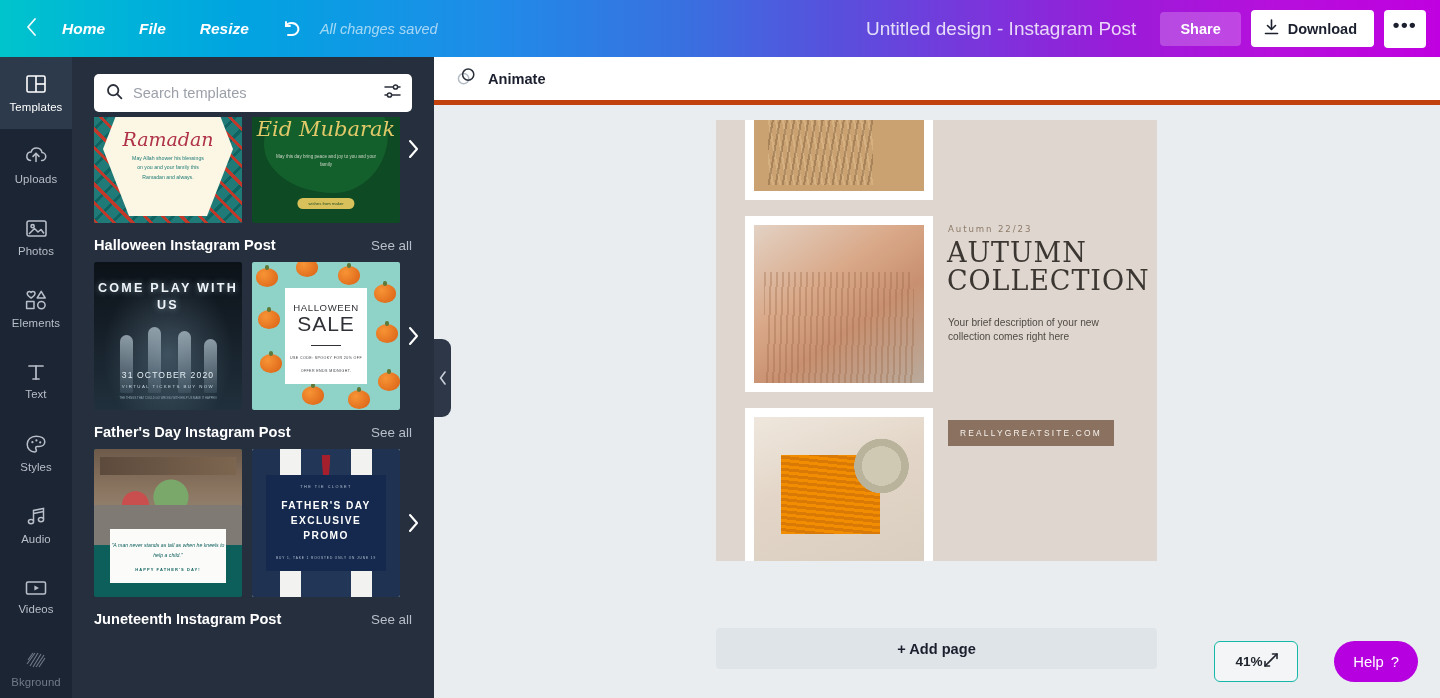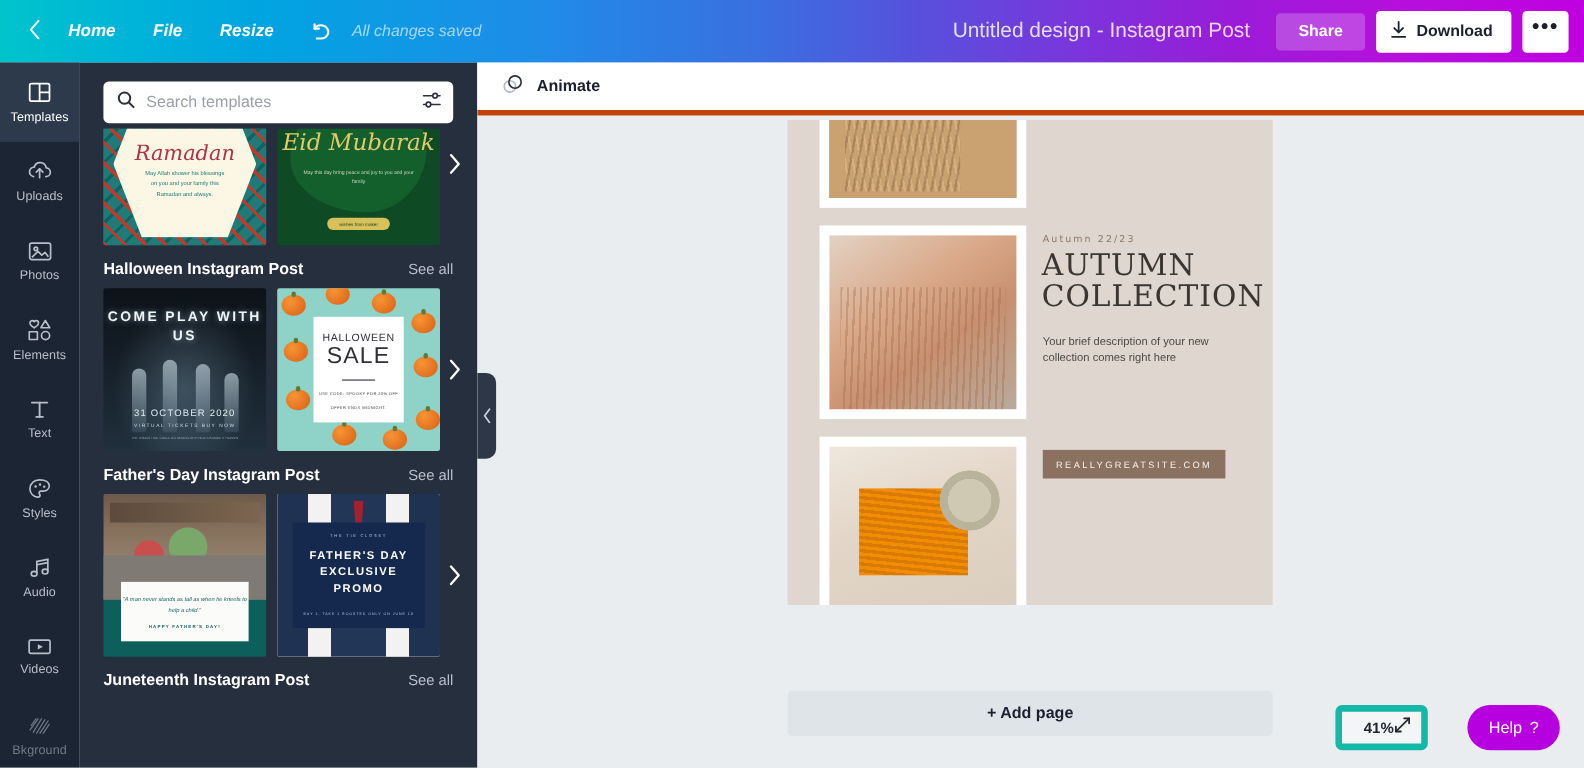--- a/index.html
+++ b/index.html
@@ -196,21 +196,21 @@
   }
   .animate-btn { display: flex; align-items: center; gap: 11px; cursor: pointer; padding: 5px 6px; border-radius: 4px; }
   .animate-label { font-size: 14.6px; font-weight: bold; color: #1b1f2e; }
 
   .page-actions {
     position: absolute; top: 76px; left: 622px; display: flex; gap: 14px; align-items: center;
   }
   .pa-btn { width: 24px; height: 24px; display:flex; align-items:center; justify-content:center; cursor:pointer; color: #52606d; }
 
   .design-page {
-    position: absolute; left: 282px; top: 52px; width: 441px; height: 441px;
+    position: absolute; left: 282px; top: 63px; width: 441px; height: 441px;
     background: #ded6cf; overflow: hidden;
   }
   .dp-col-left { position: absolute; left: 29px; top: -96px; width: 188px; }
   .dp-frame { background: #fff; padding: 9px; margin-bottom: 16px; }
   .dp-img { width: 100%; height: 158px; display: block; }
   .img-macrame1 { background:
       linear-gradient(180deg,#b08a5c 0 9%, #c79f6e 9% 14%, #8a6a46 14% 20%, #caa170 20% 100%),
       #b08a5c;
     position: relative; }
   .img-macrame1::after { content:""; position:absolute; left: 8%; top: 18%; width: 62%; height: 78%;
@@ -232,22 +232,22 @@
   .dp-badge { position: absolute; left: 0; top: 300px; background: #8b7260; color: #f6f1ec; font-size: 8.4px; letter-spacing: 2.2px; padding: 8px 12px; }
 
   .add-page {
     position: absolute; left: 282px; top: 571px; width: 441px; height: 41px;
     background: #dfe4e9; border-radius: 4px; display: flex; align-items: center;
     justify-content: center; cursor: pointer; color: #1b1f2e; font-size: 14.6px; font-weight: bold;
   }
 
   .zoom-pill {
     position: absolute; right: 142px; bottom: 16px; height: 41px; width: 84px;
-    background: #f3f5f7; border: 6px solid #14b8a6; border-radius: 6px;
-    display: flex; align-items: center; justify-content: flex-end;
+    background: #f3f5f7; border: 1px solid #14b8a6; border-radius: 6px;
+    display: flex; align-items: center; justify-content: center;
     padding: 0 9px 0 11px; cursor: pointer;
   }
   .zoom-val { font-size: 13.6px; color: #22262f; font-weight: bold; }
   .help-btn {
     position: absolute; right: 22px; bottom: 16px; height: 41px; padding: 0 19px;
     background: #b700e0; color: #fff; border: none; border-radius: 21px;
     font-size: 14.8px; cursor: pointer; display: flex; align-items: center; gap: 7px;
     font-family: "Liberation Sans", sans-serif;
   }
 </style>

